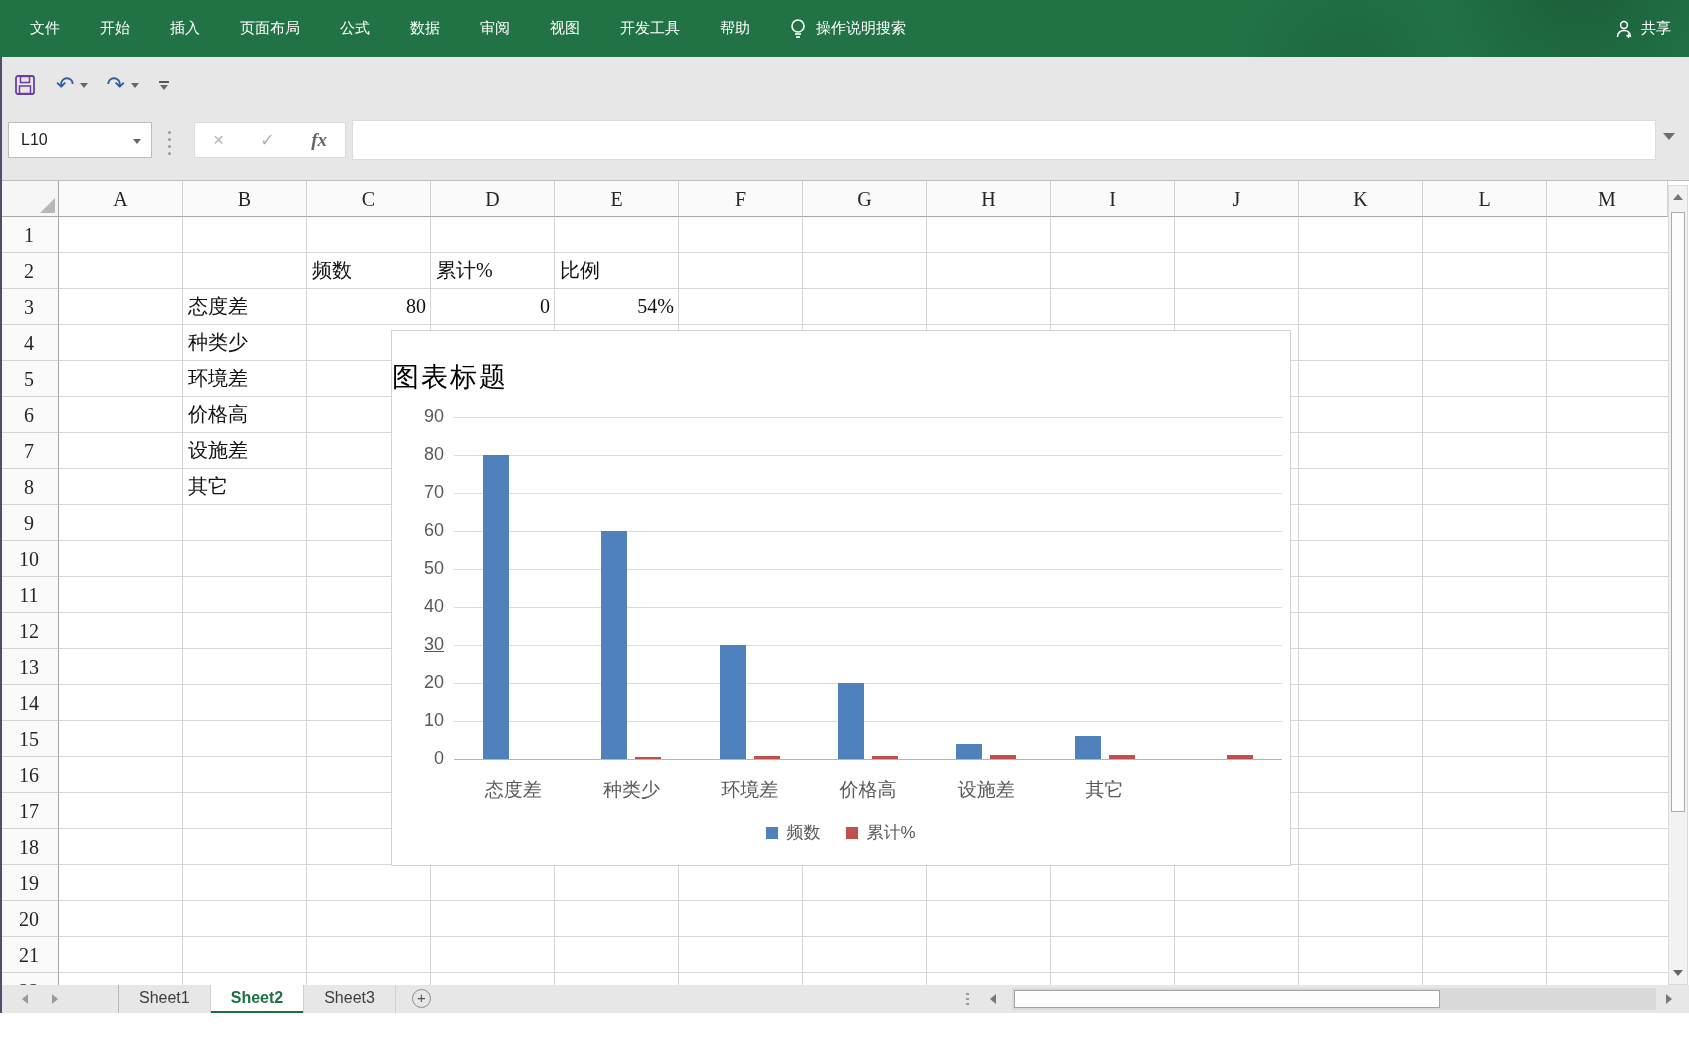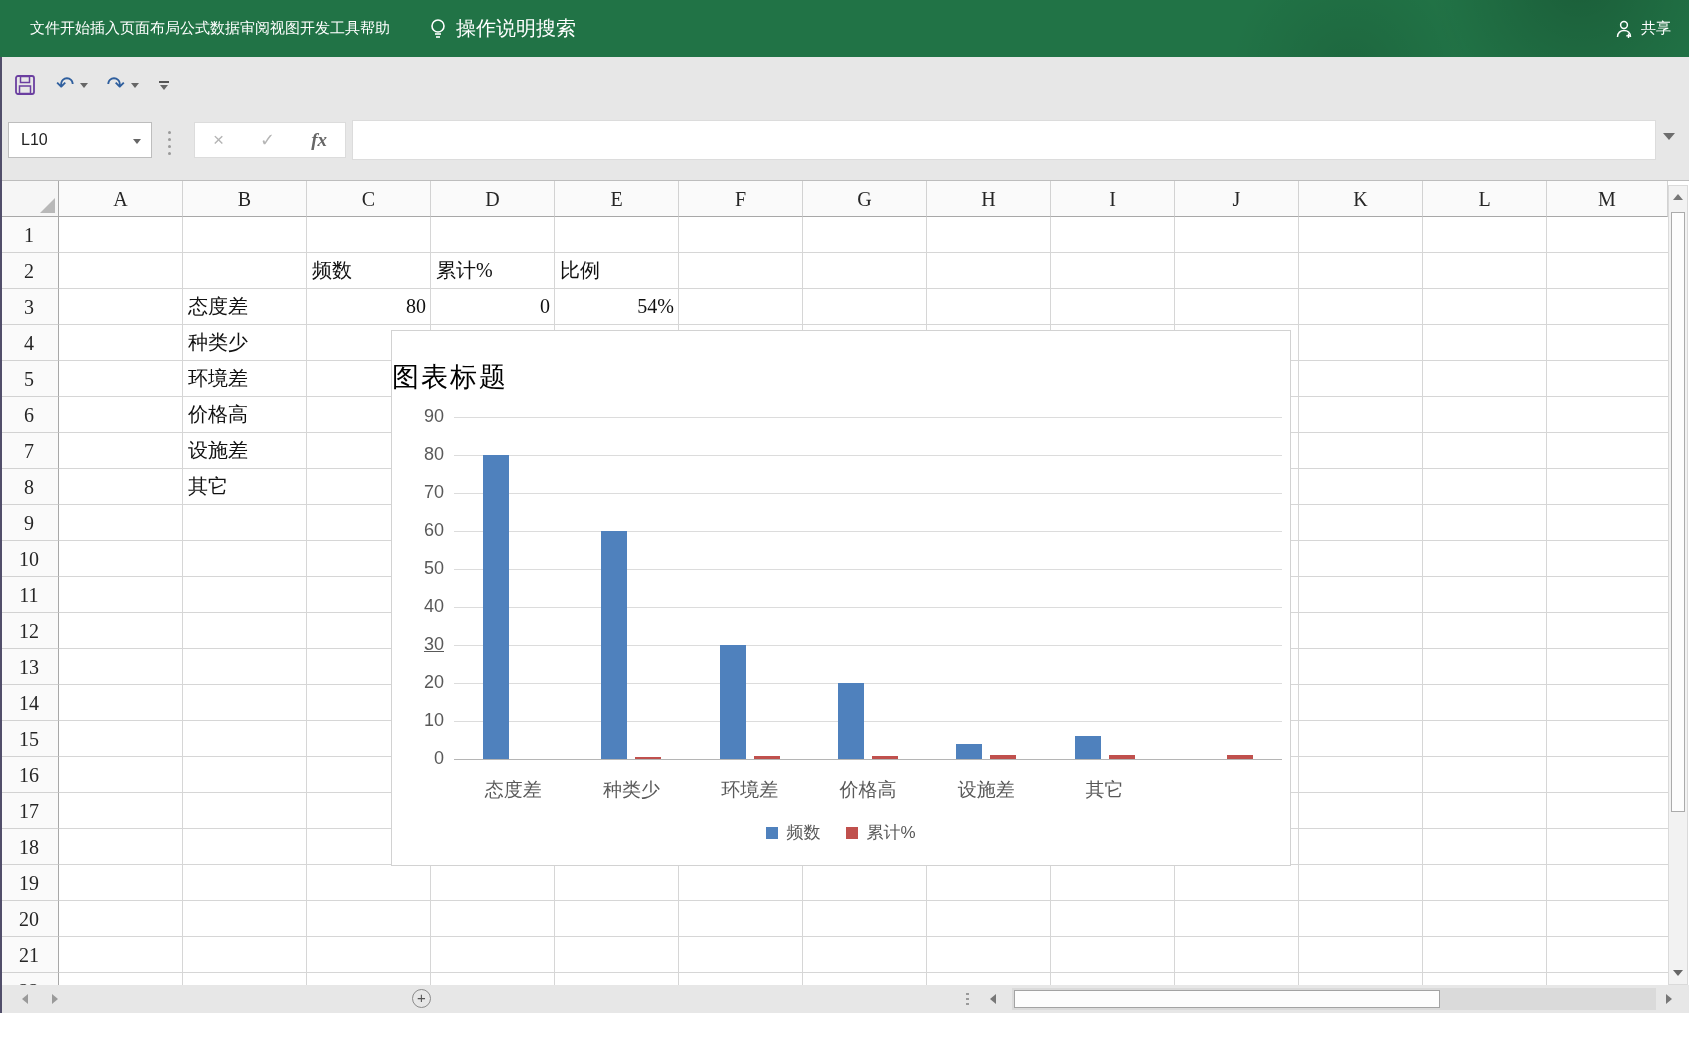--- a/index.html
+++ b/index.html
@@ -4,23 +4,23 @@
 <style>
   html,body{margin:0;padding:0}
   body{width:1689px;height:1047px;position:relative;overflow:hidden;background:#fff;
        font-family:"Liberation Sans",sans-serif;}
   .abs{position:absolute}
   
   .ribbon{left:0;top:0;width:1689px;height:57px;background:#217346;color:#fff;display:flex;align-items:center}
   .ribbon::before{content:"";position:absolute;inset:0;pointer-events:none;
     background:radial-gradient(circle at 1580px -20px, rgba(0,0,0,.18), transparent 150px),
                radial-gradient(circle at 1350px 70px, rgba(0,0,0,.10), transparent 120px);}
-  .rtabs{display:flex;align-items:center;padding-left:30px;font-size:15px;position:relative}
+  .rtabs{display:flex;align-items:center;gap:40px;padding-left:30px;font-size:15px;position:relative}
   .rtab{cursor:default;white-space:nowrap}
-  .rsearch{display:flex;align-items:center;gap:10px;margin-left:40px;font-size:20px;position:relative}
+  .rsearch{display:flex;align-items:center;gap:10px;margin-left:40px;font-size:15px;position:relative}
   .rshare{position:absolute;right:18px;top:0;height:57px;display:flex;align-items:center;gap:8px;font-size:15px}
   
   .qat{left:0;top:57px;width:1689px;height:56px;background:#e7e7e7;display:flex;align-items:center}
   .qbtn{display:flex;align-items:center;justify-content:center;height:32px}
   .uarrow{font-size:22px;color:#2f5f9e;line-height:22px;font-family:"DejaVu Sans",sans-serif}
   .tri-d{width:0;height:0;border-left:4px solid transparent;border-right:4px solid transparent;border-top:5px solid #666}
   .tri-u{width:0;height:0;border-left:5px solid transparent;border-right:5px solid transparent;border-bottom:6px solid #777}
   .tri-l{width:0;height:0;border-top:5px solid transparent;border-bottom:5px solid transparent;border-right:6px solid #777}
   .tri-r{width:0;height:0;border-top:5px solid transparent;border-bottom:5px solid transparent;border-left:6px solid #777}
   .qat-custom{display:flex;flex-direction:column;align-items:center;gap:2px}
@@ -293,20 +293,25 @@
   <div class="abs vscroll">
     <span class="abs tri-u" style="left:4px;top:8px"></span>
     <div class="abs vthumb"></div>
     <span class="abs tri-d" style="left:4px;bottom:8px;border-left-width:5px;border-right-width:5px;border-top-width:6px"></span>
   </div>
 </div>
 
 <div class="abs tabbar">
   <span class="abs tri-l" style="left:22px;top:9px;border-right-color:#9a9a9a"></span>
   <span class="abs tri-r" style="left:52px;top:9px;border-left-color:#9a9a9a"></span>
+  <div class="abs stabs">
+      <div class="stab">Sheet1</div>
+      <div class="stab active">Sheet2</div>
+      <div class="stab">Sheet3</div>
+    </div>
   <div class="abs plusbtn"><span>+</span></div>
   <div class="abs hhandle">
       <i></i>
       <i></i>
       <i></i>
     </div>
   <span class="abs tri-l" style="left:990px;top:9px"></span>
   <div class="abs htrack">
     <div class="abs hthumb"></div>
   </div>

